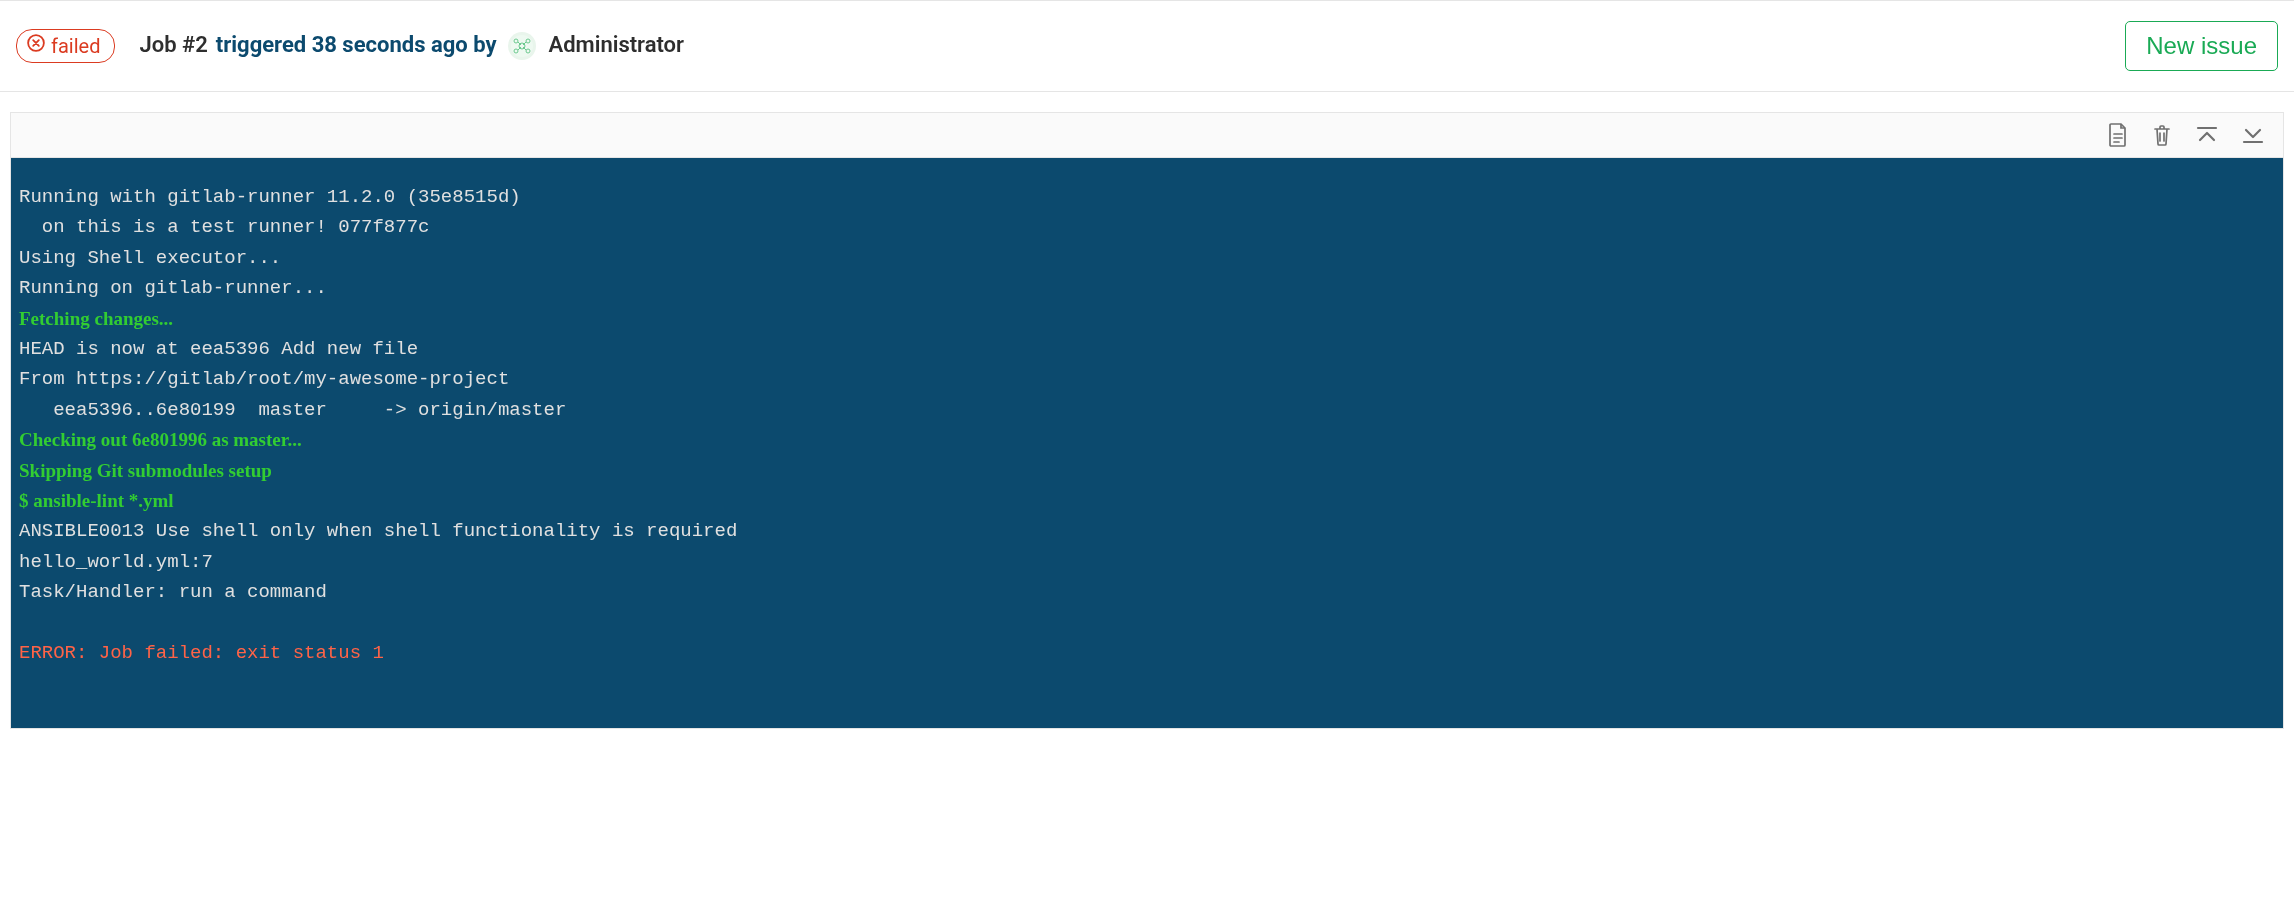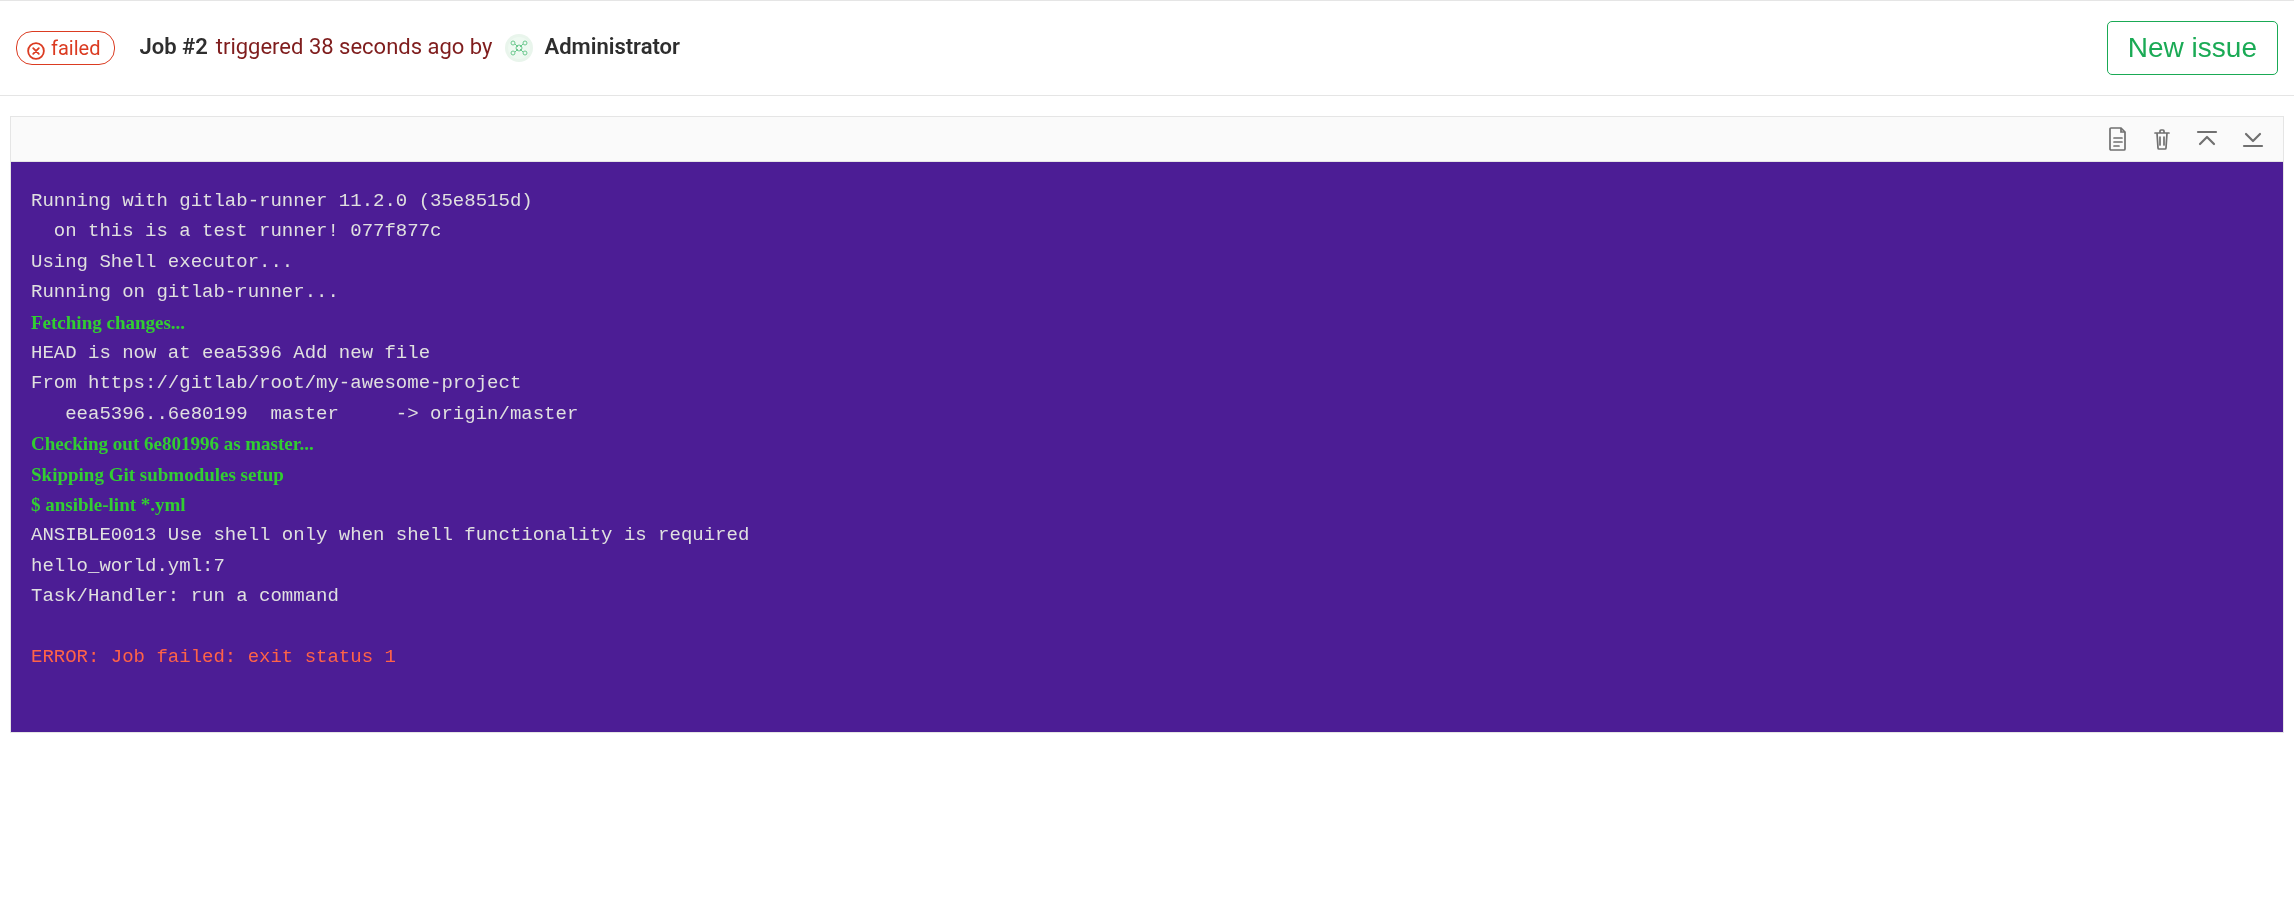--- a/index.html
+++ b/index.html
@@ -17,57 +17,57 @@
   border-top: 1px solid #e5e5e5;
   border-bottom: 1px solid #e5e5e5;
 }
 .header-left {
   display: flex;
   align-items: center;
   gap: 24px;
 }
 .status-badge {
   display: inline-flex;
-  align-items: flex-end;
+  align-items: flex-start;
   gap: 6px;
   border: 1.5px solid #db3b21;
   color: #db3b21;
   border-radius: 16px;
   padding: 4px 14px 4px 10px;
   font-size: 20px;
   font-weight: 400;
 }
 .status-badge svg { display: block; }
 .job-info {
   font-size: 22px;
   color: #2e2e2e;
   display: flex;
   align-items: flex-start;
   gap: 8px;
 }
 .job-info .bold { font-weight: 600; }
-.job-info .light { color: #7f1d1d; font-weight: 400; }
+.job-info .light { color: #0c4a6e; font-weight: 700; }
 .avatar {
   width: 28px;
   height: 28px;
   border-radius: 50%;
   background: #e9f5ec;
   display: inline-flex;
   align-items: center;
   justify-content: center;
   margin: 0 4px;
 }
 .avatar svg { display: block; }
 .new-issue-btn {
   border: 1.5px solid #1aaa55;
   color: #1aaa55;
   background: #ffffff;
   border-radius: 5px;
   padding: 10px 20px;
-  font-size: 28px;
+  font-size: 24px;
   font-weight: 400;
   cursor: pointer;
   text-align: right;
 }
 .log-container {
   margin: 20px 10px 10px 10px;
   border: 1px solid #e5e5e5;
 }
 .log-toolbar {
   background: #fafafa;
@@ -80,26 +80,26 @@
 }
 .log-toolbar .tb-btn {
   cursor: pointer;
   display: inline-flex;
   align-items: center;
   justify-content: center;
   color: #707070;
 }
 .log-toolbar .tb-btn svg { display: block; }
 .log-body {
-  background: #4c1d95;
+  background: #0c4a6e;
   color: #e0e0e0;
   font-family: "SFMono-Regular", Menlo, Monaco, Consolas, "Liberation Mono", "Courier New", monospace;
   font-size: 19px;
   line-height: 1.6;
-  padding: 24px 20px 60px 20px;
+  padding: 24px 20px 60px 8px;
   white-space: pre;
 }
 .log-body .green { color: #32cd32; font-weight: 600; font-family: Liberation Serif, serif; }
 .log-body .red { color: #ff6347; font-weight: 400; }
 </style>
 </head>
 <body>
 
 <div class="header-bar">
   <div class="header-left">

